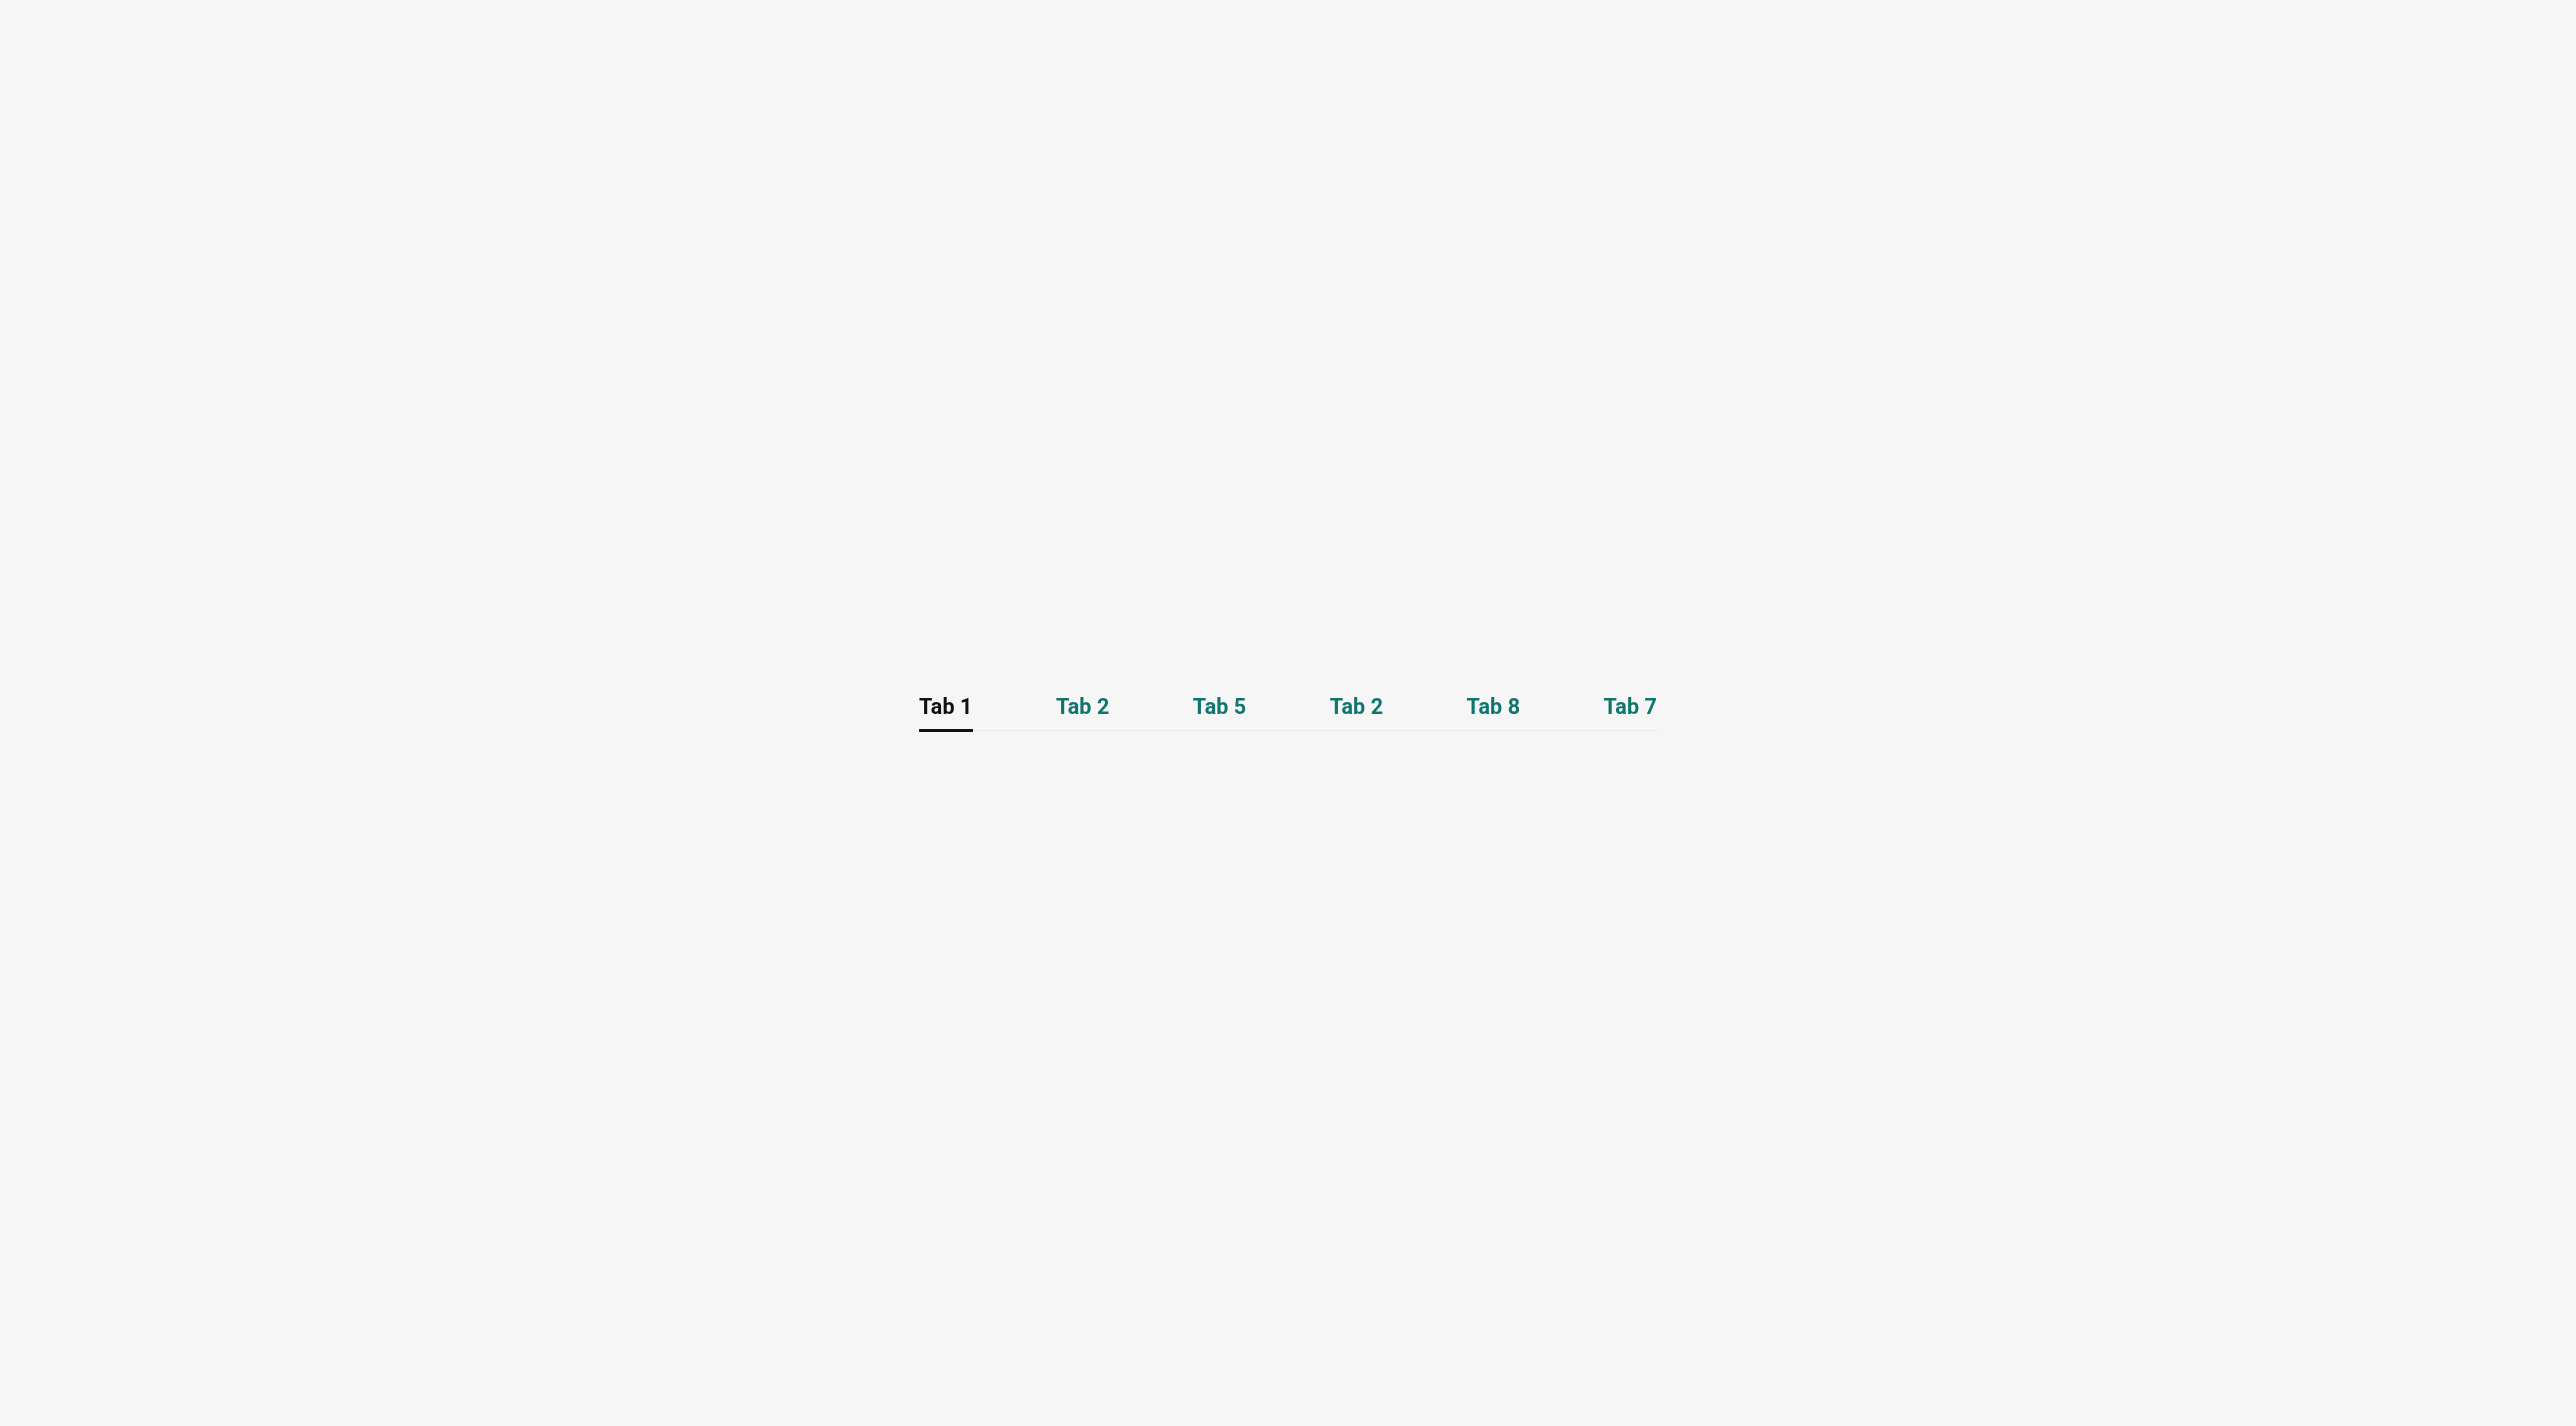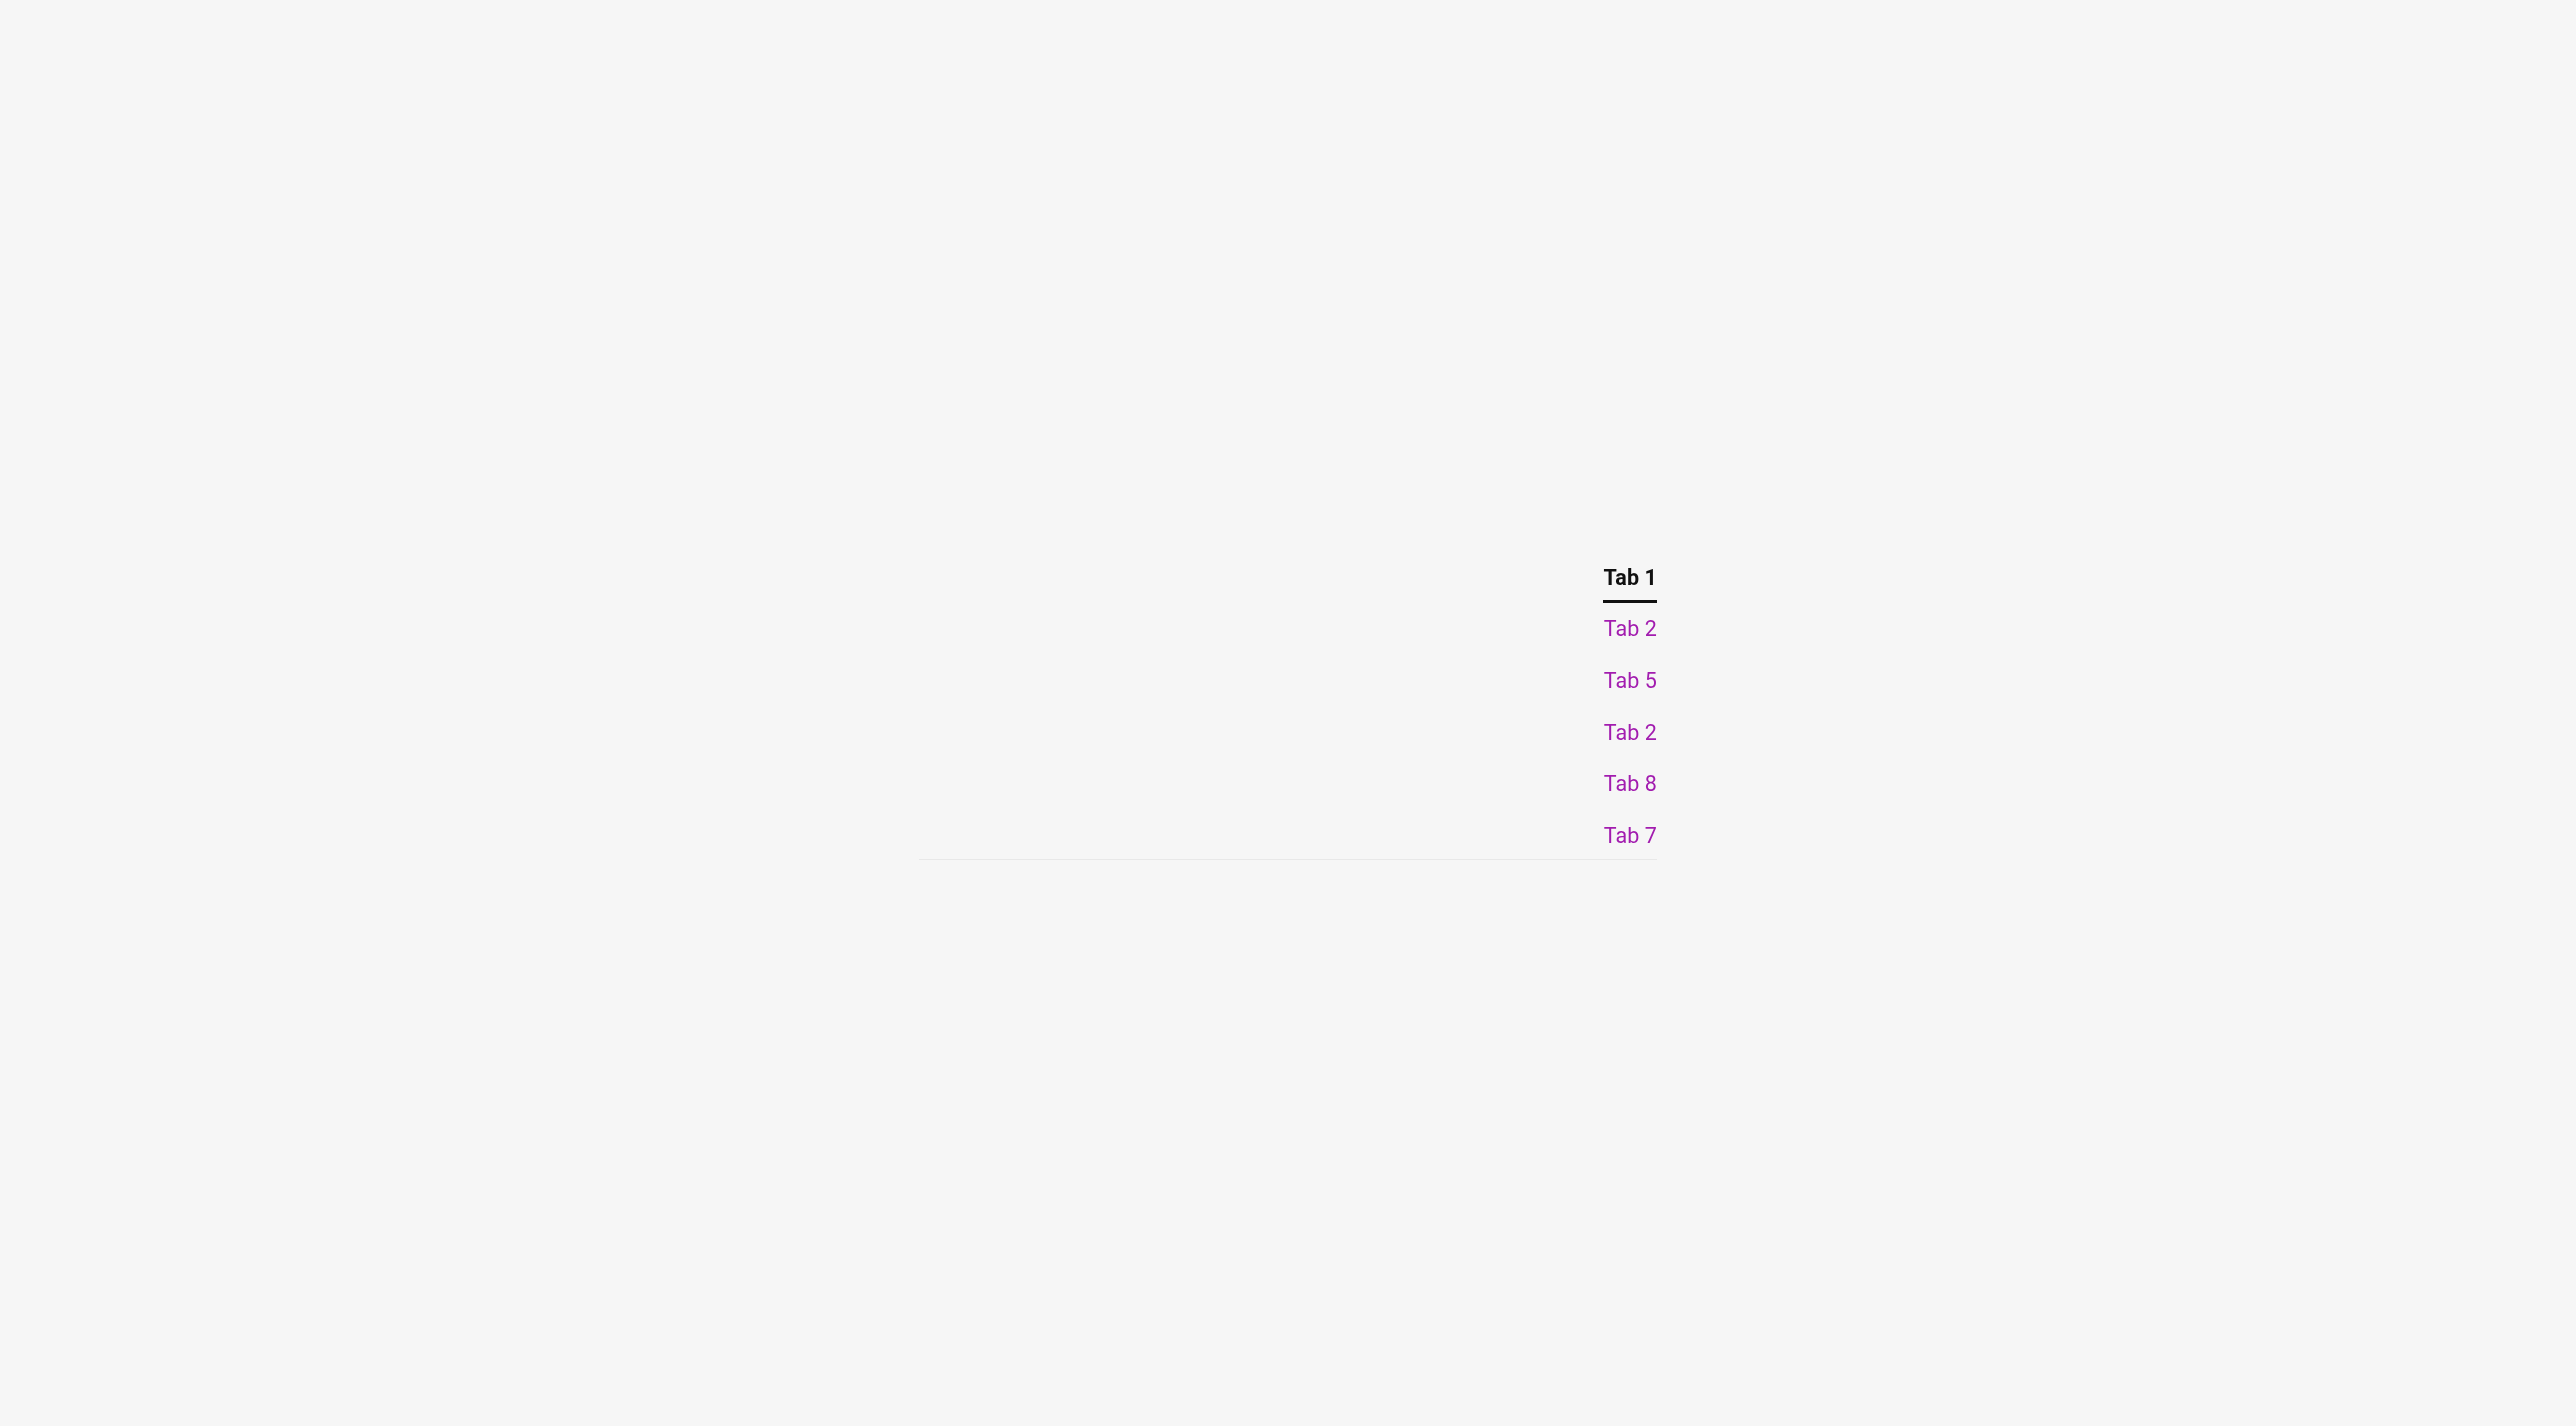--- a/index.html
+++ b/index.html
@@ -18,33 +18,33 @@
       align-items: center;
       justify-content: center;
       min-height: 100vh;
     }
     .tabs-wrapper {
       width: 58%;
       max-width: 738px;
     }
     .tabs {
       display: flex;
-      flex-direction: column;
+      flex-direction: row;
       justify-content: space-between;
       align-items: flex-end;
       border-bottom: 1.3px solid #e8e8e8;
       gap: 16px;
     }
     .tab {
       position: relative;
       padding: 0 0 12px 0;
       font-size: 21.5px;
       line-height: 1.1;
-      color: #a21caf;
-      font-weight: 400;
+      color: #0f766e;
+      font-weight: 700;
       cursor: pointer;
       user-select: none;
       white-space: nowrap;
       letter-spacing: 0.1px;
     }
     .tab.active {
       color: #111111;
       font-weight: 700;
     }
     .tab.active::after {

